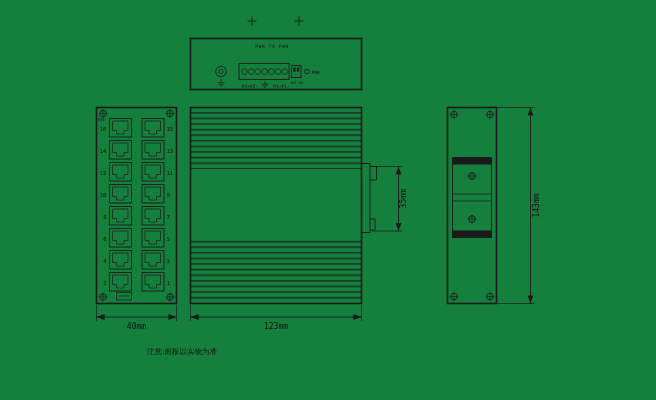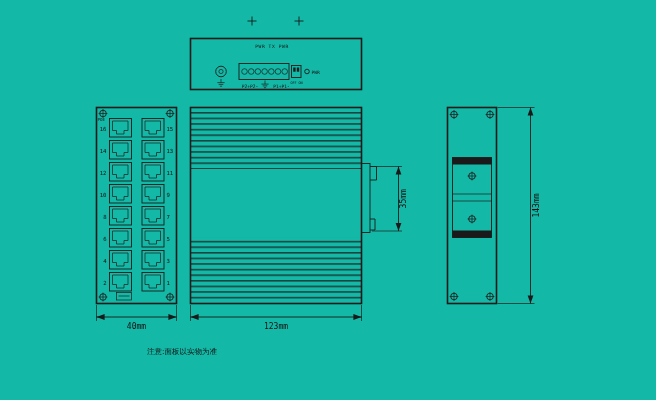--- a/index.html
+++ b/index.html
@@ -1,16 +1,16 @@
 <!DOCTYPE html>
 <html><head>
 <meta charset="utf-8">
 <style>
   html,body{margin:0;padding:0;background:#ffffff;}
-  .canvas{position:relative;width:656px;height:400px;background:#14b8a6;overflow:hidden;}
+  .canvas{position:relative;width:656px;height:400px;background:#15803d;overflow:hidden;}
   svg{display:block;}
   .outline{fill:none;stroke:#1a1a1a;stroke-width:1.6;}
   .thin{fill:none;stroke:#1a1a1a;stroke-width:0.9;}
   .hair{fill:none;stroke:#1a1a1a;stroke-width:0.7;}
   .fillk{fill:#1a1a1a;stroke:none;}
   .ext{stroke:#1a1a1a;stroke-width:0.7;}
   .dim{stroke:#1a1a1a;stroke-width:0.9;fill:none;}
   text{fill:#111111;font-family:"DejaVu Sans Mono","Liberation Mono",monospace;}
   .t-tiny{font-size:4.6px;letter-spacing:0.6px;}
   .t-term{font-size:4.6px;}

